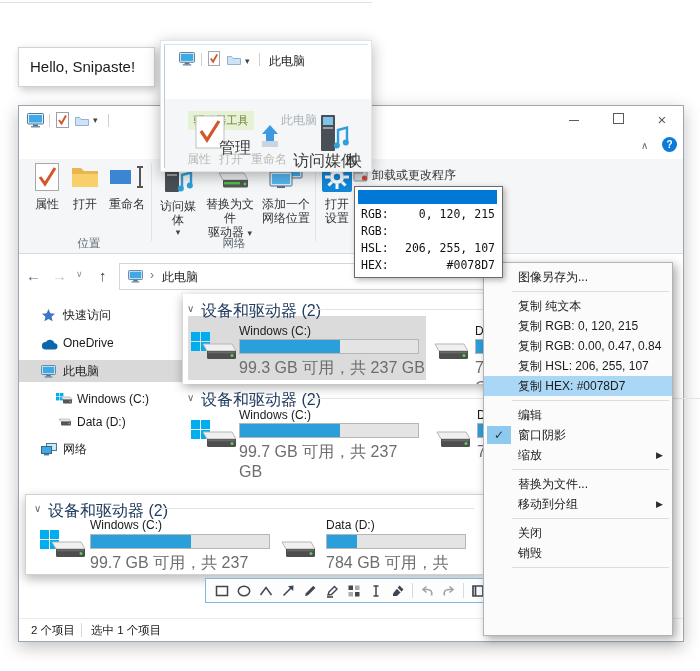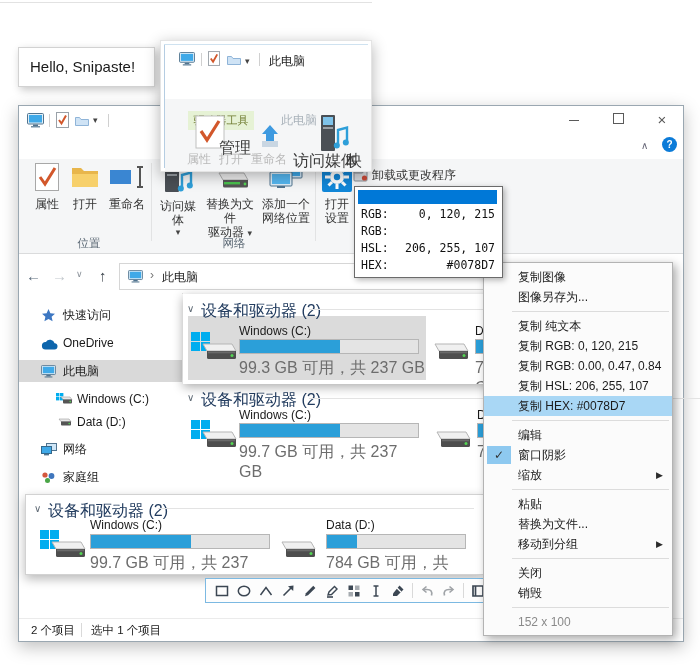--- a/index.html
+++ b/index.html
@@ -330,30 +330,20 @@
     <div class="abs sbitem" style="top:145px">
       <span class="abs ico" style="left:22px;top:5px">
         <svg width="16" height="13" viewBox="0 0 16 13">
             <rect x="5.5" y=".5" width="10" height="7" fill="#cfe6f7" stroke="#51748f"></rect>
             <rect x=".5" y="3.5" width="10" height="7" fill="#3fa9e8" stroke="#33688c"></rect>
             <rect x="3" y="11" width="5" height="1.4" fill="#51748f"></rect>
           </svg>
       </span>
         <span class="abs sblab" style="left:44px">网络</span>
     </div>
-    <div class="abs sbitem" style="top:173px">
-      <span class="abs ico" style="left:22px;top:5px">
-        <svg width="15" height="13" viewBox="0 0 15 13">
-            <circle cx="4" cy="4" r="2.6" fill="#d4573e"></circle>
-            <circle cx="10.5" cy="5" r="2.9" fill="#3f76bd"></circle>
-            <circle cx="6.5" cy="9.5" r="2.5" fill="#4aa546"></circle>
-          </svg>
-      </span>
-        <span class="abs sblab" style="left:44px">家庭组</span>
-    </div>
   </div>
 
   <div class="abs content">
     <span class="abs chev" style="left:4px;top:99px">∨</span>
     <span class="abs sechead" style="left:18px;top:97px">设备和驱动器 (2)</span>
     <div class="abs sline" style="left:126px;top:105px;width:514px"></div>
 
     <div class="abs" style="left:4px;top:113px;width:236px;height:62px">
       <span class="abs ico" style="left:4px;top:12px">
         <svg width="46" height="36" viewBox="0 0 46 36">
@@ -643,34 +633,31 @@
     </span>
   <span class="tsep"></span>
   <span class="tool">
       <svg width="16" height="16" viewBox="0 0 16 16">
         <path d="M3 3 h10 v10 h-10 z M5.5 3 v10" fill="none" stroke="#3c4753" stroke-width="1.7"></path>
       </svg>
     </span>
 </div>
 
 <div class="abs menu">
-  <div class="mi"><span>复制图像</span></div>
   <div class="mi"><span>图像另存为...</span></div>
   <div class="msep"></div>
   <div class="mi"><span>复制 纯文本</span></div>
   <div class="mi"><span>复制 RGB: 0, 120, 215</span></div>
   <div class="mi"><span>复制 RGB: 0.00, 0.47, 0.84</span></div>
   <div class="mi"><span>复制 HSL: 206, 255, 107</span></div>
   <div class="mi hl"><span>复制 HEX: #0078D7</span></div>
   <div class="msep"></div>
   <div class="mi"><span>编辑</span></div>
   <div class="mi"><span class="checkbox">✓</span><span>窗口阴影</span></div>
   <div class="mi"><span>缩放</span><span class="subarrow">▶</span></div>
   <div class="msep"></div>
-  <div class="mi"><span>粘贴</span></div>
   <div class="mi"><span>替换为文件...</span></div>
   <div class="mi"><span>移动到分组</span><span class="subarrow">▶</span></div>
   <div class="msep"></div>
   <div class="mi"><span>关闭</span></div>
   <div class="mi"><span>销毁</span></div>
   <div class="msep"></div>
-  <div class="mi msize">152 x 100</div>
 </div>
 
 </body></html>

